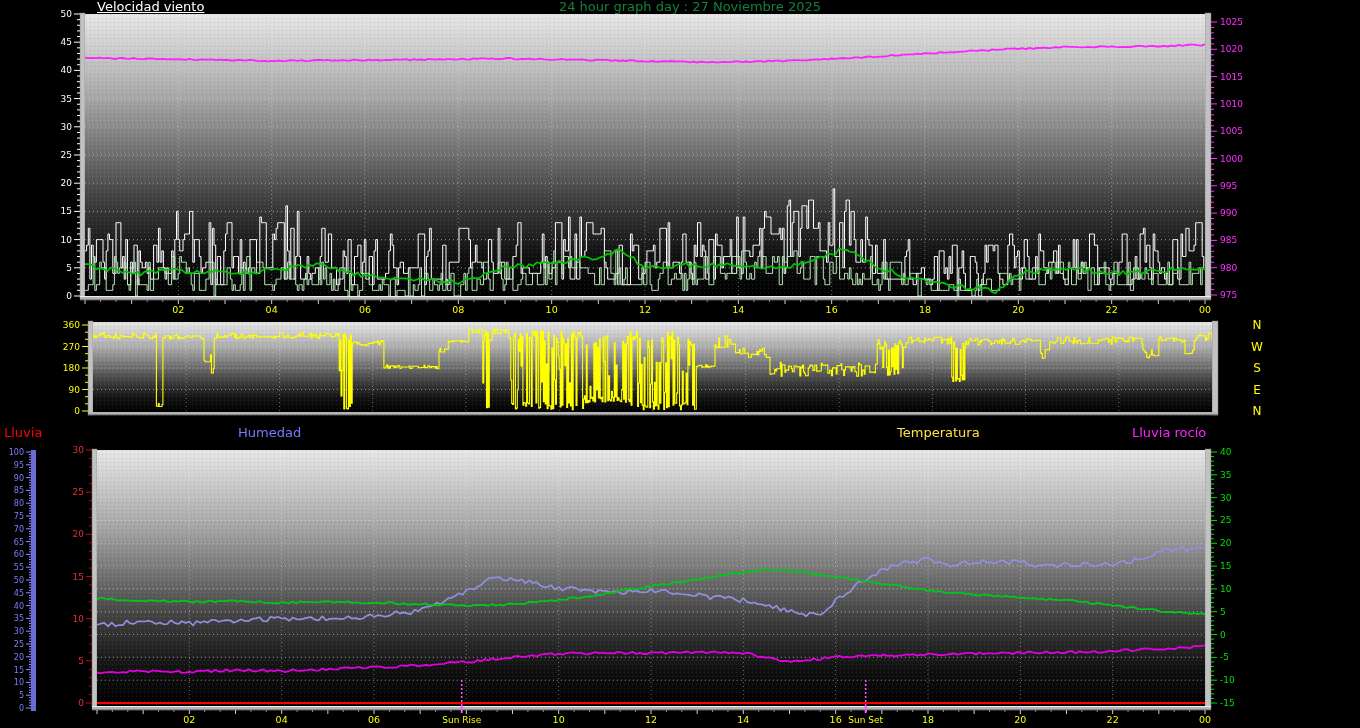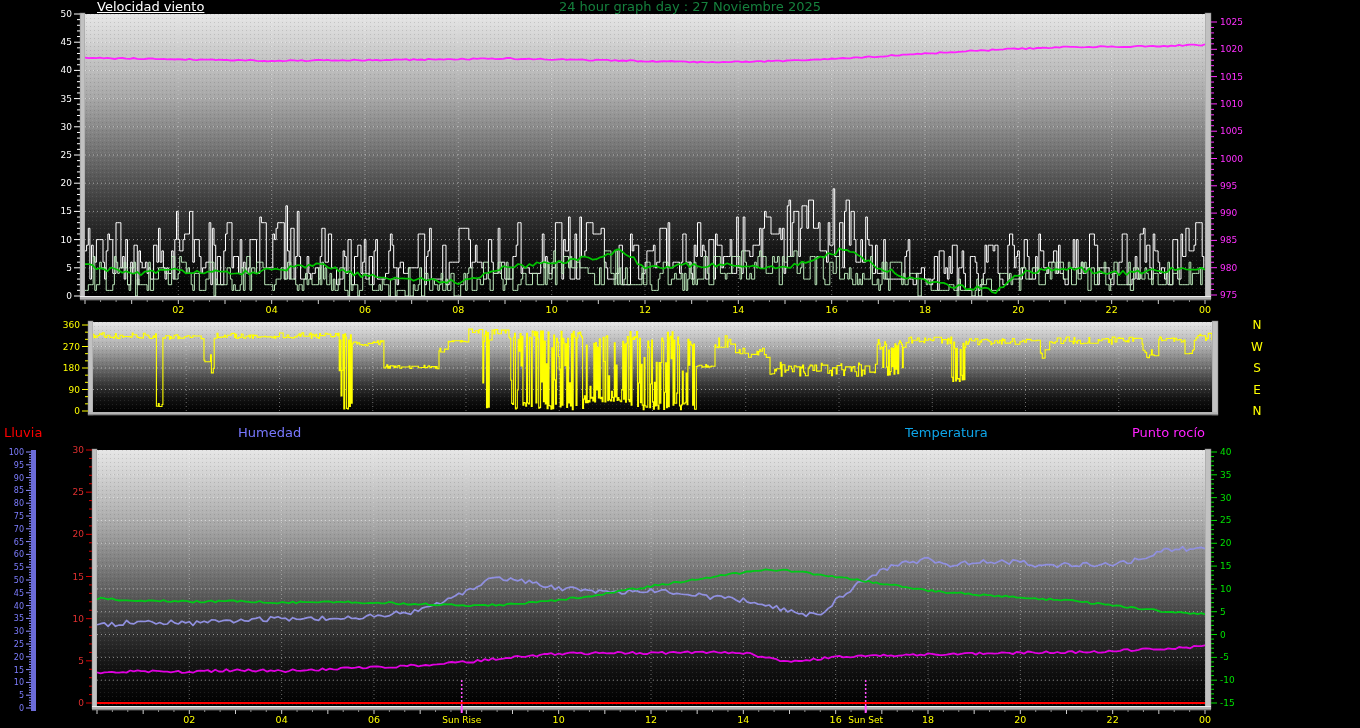--- a/index.html
+++ b/index.html
@@ -12,22 +12,22 @@
 </head>
 <body>
 <div id="stage">
 
 <div class="lbl" style="left:97px;top:0px;color:#ffffff;text-decoration:underline;">Velocidad viento</div>
 <div class="lbl" style="left:440px;top:0px;width:500px;text-align:center;color:#15803d;">24 hour graph day : 27 Noviembre 2025</div>
 <div class="lbl" style="left:1068px;top:16px;color:#737373;">Presión</div>
 
 <div class="lbl" style="left:4px;top:426px;color:#ff0000;text-align:right;">Lluvia</div>
 <div class="lbl" style="left:190px;top:426px;color:#7878ff;margin-left:48px;">Humedad</div>
-<div class="lbl" style="left:897px;top:426px;color:#0ea5e9;margin-left:8px;">Temperatura</div>
-<div class="lbl" style="left:1132px;top:426px;color:#ff22ff;">Punto rocío</div>
+<div class="lbl" style="left:897px;top:426px;color:#fde047;">Temperatura</div>
+<div class="lbl" style="left:1132px;top:426px;color:#ff22ff;">Lluvia rocío</div>
 
 <div id="svgwrap"><svg width="1360" height="728" viewBox="0 0 1360 728">
         <defs>
           <linearGradient id="bgGrad" x1="0" y1="0" x2="0" y2="1">
             <stop offset="0" stop-color="#e6e6e6"></stop>
             <stop offset="0.12" stop-color="#cdcdcd"></stop>
             <stop offset="0.3" stop-color="#a6a6a6"></stop>
             <stop offset="0.5" stop-color="#6e6e6e"></stop>
             <stop offset="0.68" stop-color="#3a3a3a"></stop>
             <stop offset="0.85" stop-color="#121212"></stop>

